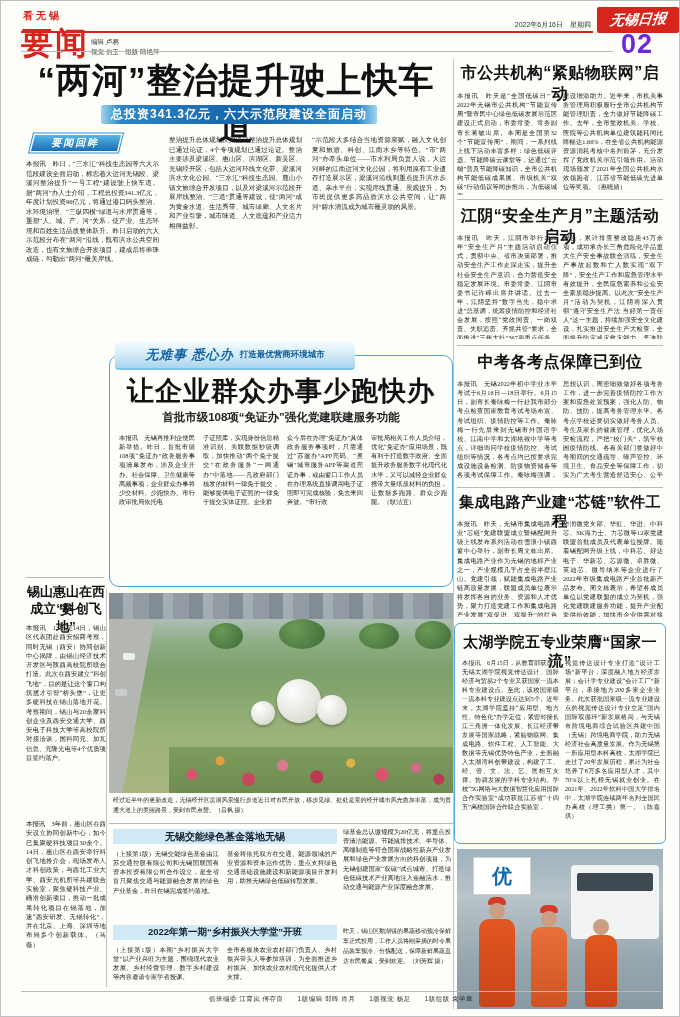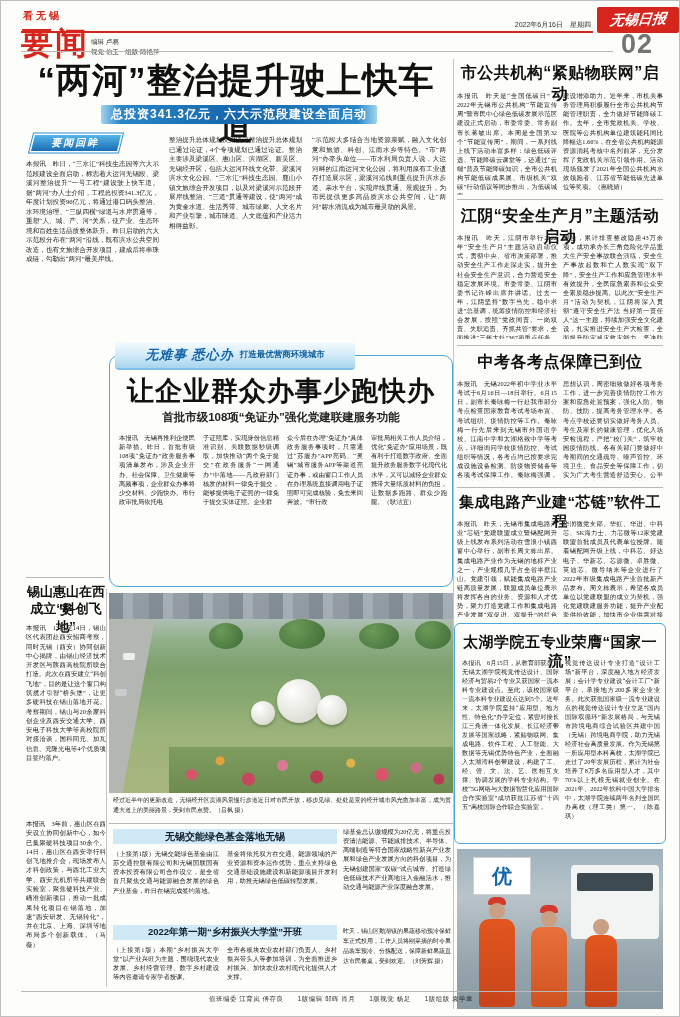--- a/index.html
+++ b/index.html
@@ -13,21 +13,21 @@
   .rule-v{position:absolute;width:1px;background:#c4c4c4;}
   
   .kicker{position:absolute;left:22px;top:8px;font-size:10px;font-weight:bold;color:#d6251d;letter-spacing:3px;text-align:center;}
   .section{position:absolute;left:20px;top:21px;font-size:32px;font-weight:bold;color:#d6251d;letter-spacing:2px;}
   .redline{position:absolute;left:20px;top:30px;width:572px;height:2px;background:#d6251d;}
   .staff{position:absolute;left:90px;top:36px;font-size:6.5px;color:#333;line-height:1.6;}
   .date{position:absolute;left:420px;top:19px;width:170px;text-align:right;font-size:7px;color:#333;}
   .masthead{position:absolute;left:596px;top:6px;width:82px;height:26px;background:#d6251d;border-radius:2px;
             display:flex;align-items:center;justify-content:center;}
   .masthead span{color:#fff;font-size:14px;font-weight:bold;font-style:italic;transform:skewX(-8deg) rotate(-2deg);}
-  .pageno{position:absolute;left:620px;top:28px;font-size:27px;font-weight:bold;color:#737373;letter-spacing:1px;}
+  .pageno{position:absolute;left:620px;top:28px;font-size:27px;font-weight:bold;color:#6d28d9;letter-spacing:1px;}
   
   .lead-headline{position:absolute;left:22px;top:56px;width:426px;text-align:center;font-size:35px;letter-spacing:1px;}
   .lead-subbar{position:absolute;left:100px;top:104px;width:276px;height:19px;border-radius:2px;
      background:linear-gradient(90deg,#9fd4ee 0%,#2a86c8 7%,#1565ab 50%,#2a86c8 93%,#9fd4ee 100%);
      color:#fff;font-weight:bold;font-size:12px;display:flex;align-items:center;justify-content:center;letter-spacing:1px;}
   .tag{position:absolute;left:32px;top:134px;width:86px;height:16px;transform:skewX(-14deg);
      background:linear-gradient(180deg,#55b6e8,#1a6db3);box-shadow:0 0 0 1.5px #fff,0 0 0 2.5px #2b8fd0;
      display:flex;align-items:center;justify-content:center;}
   .tag span{color:#fff;font-size:10px;font-weight:bold;letter-spacing:2px;}
   

